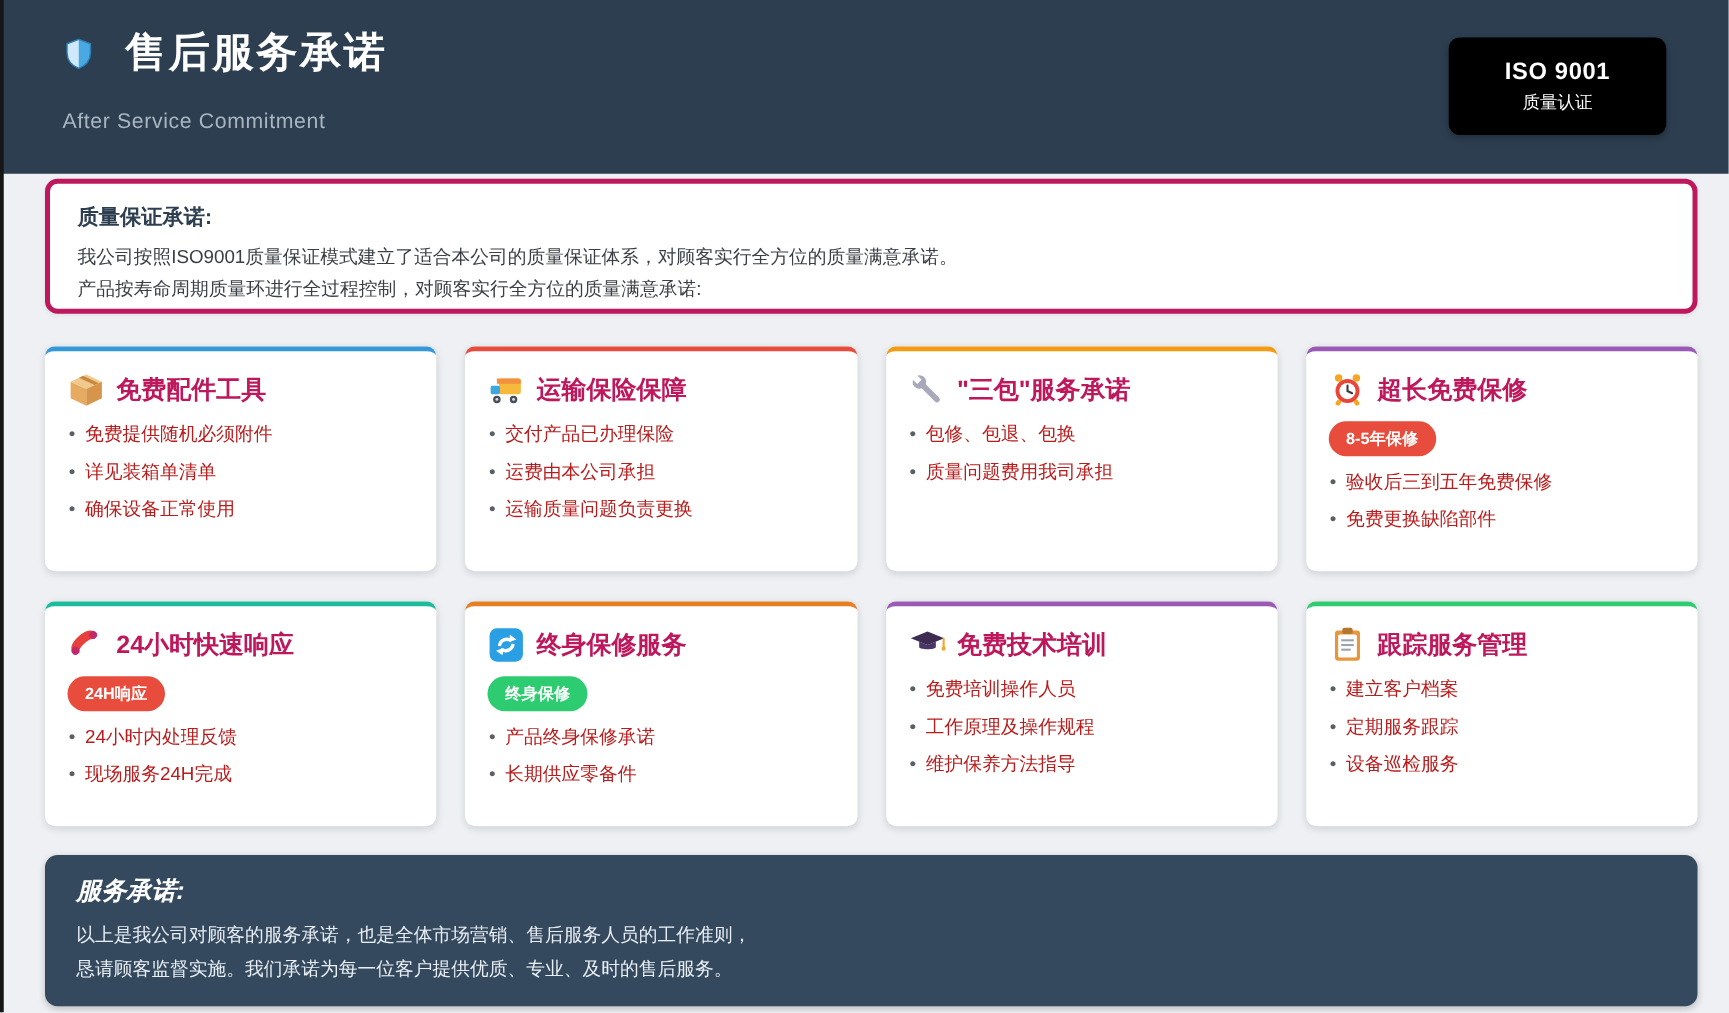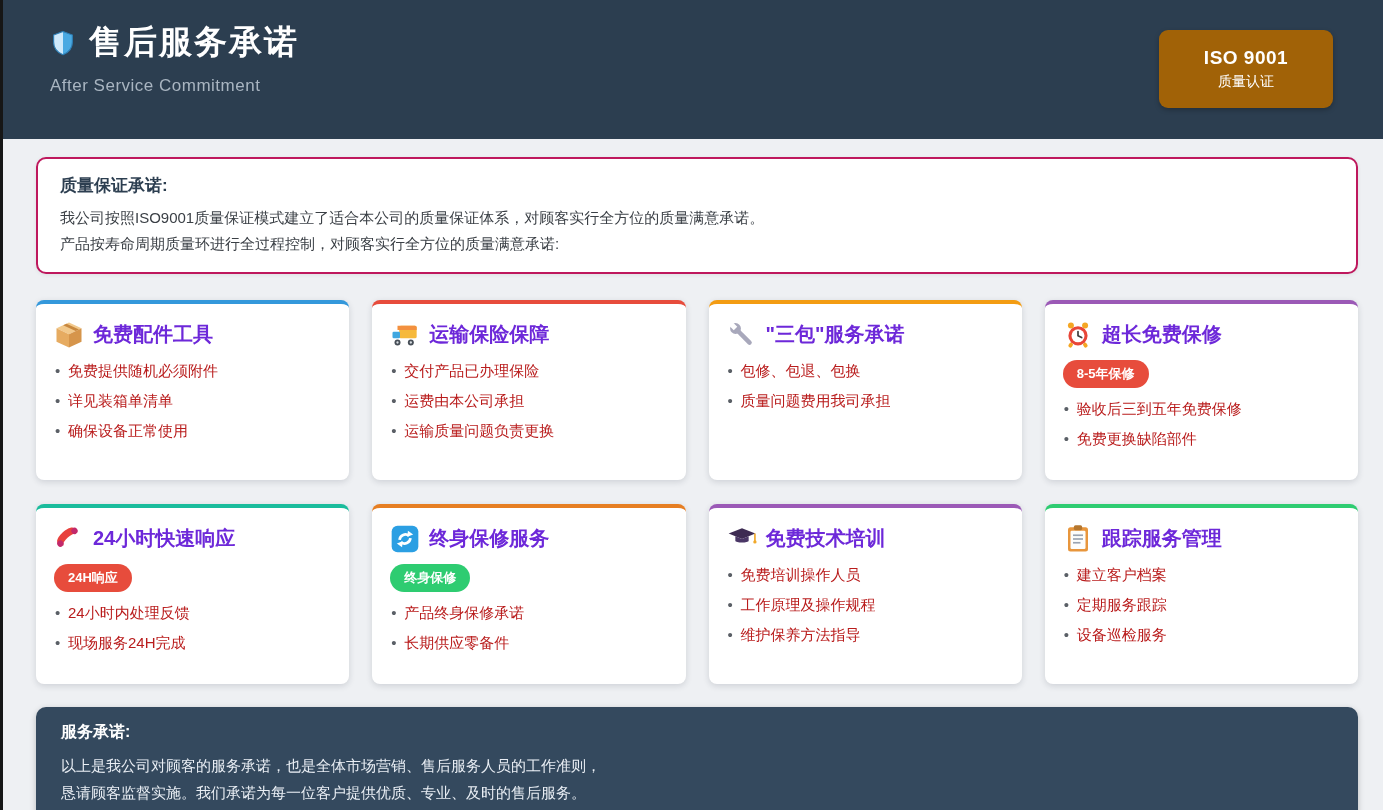--- a/index.html
+++ b/index.html
@@ -5,89 +5,89 @@
   html,body{margin:0;padding:0;}
   body{
     width:1383px;height:810px;position:relative;overflow:hidden;
     background:#eef0f3;
     font-family:"Liberation Sans","DejaVu Sans",sans-serif;
   }
   .edge-strip{position:absolute;left:0;top:0;width:3px;height:810px;background:#161616;z-index:50;}
 
   
   .hdr{height:139px;background:#2c3e50;box-sizing:border-box;padding:0 50px;position:relative;}
-  .hdr-row{display:flex;align-items:center;gap:13px;padding-top:20px;}
+  .hdr-row{display:flex;align-items:center;gap:24px;padding-top:20px;}
   .hdr-row svg{width:26px;height:32px;flex:none;}
   .page-title{font-size:33px;font-weight:bold;color:#ffffff;letter-spacing:2px;margin:0;}
-  .page-subtitle{color:#a9b5c1;font-size:17px;margin-top:11px;letter-spacing:.5px;}
+  .page-subtitle{color:#a9b5c1;font-size:17px;margin-top:22px;letter-spacing:.5px;}
   .iso-badge{
     position:absolute;right:50px;top:30px;width:174px;height:78px;border-radius:9px;
     display:flex;flex-direction:column;align-items:center;justify-content:center;gap:4px;
     color:#fff;box-shadow:0 2px 5px rgba(0,0,0,.25);
   }
   .iso-l1{font-size:19px;font-weight:bold;letter-spacing:.5px;}
   .iso-l2{font-size:14px;}
 
   
   .container{margin:0 25px 0 36px;}
 
   
   .quality{
-    margin-top:18px;background:#fff;border:2px solid #be185d;border-radius:10px;
-    padding:12px 22px 14px;box-shadow:0 1px 4px rgba(0,0,0,.07);box-sizing:border-box;
+    margin-top:4px;background:#fff;border:4px solid #be185d;border-radius:10px;
+    padding:12px 22px 1px;box-shadow:0 1px 4px rgba(0,0,0,.07);box-sizing:border-box;
   }
   .quality-title{font-size:17px;font-weight:bold;color:#2c3e50;margin:3px 0 8px;}
   .quality-line{font-size:15px;color:#3a3f45;line-height:1.75;}
 
   
   .grid{margin-top:26px;display:grid;grid-template-columns:repeat(4,1fr);gap:24px 23px;}
   .card{
     background:#fff;border-radius:8px;border-top:4px solid #ccc;
     box-shadow:0 2px 6px rgba(25,35,55,.15);
     min-height:180px;box-sizing:border-box;padding:11px 18px 14px;
   }
   .card-head{display:flex;align-items:center;gap:9px;margin:5px 0 9px;}
   .card-head svg{width:30px;height:30px;flex:none;}
-  .card-title{font-size:20px;font-weight:bold;color:#6d28d9;white-space:nowrap;}
+  .card-title{font-size:20px;font-weight:bold;color:#be185d;white-space:nowrap;}
   .pill{
     display:inline-block;color:#fff;font-size:13px;font-weight:bold;
     border-radius:14px;padding:5px 14px;margin:1px 0 7px;
   }
   ul.bullets{list-style:none;margin:2px 0 0;padding:0;}
   ul.bullets li{
     font-size:15px;color:#b91c1c;line-height:1.55;margin-bottom:7px;
     padding-left:14px;position:relative;
   }
   ul.bullets li::before{content:"•";position:absolute;left:1px;top:0;color:#5a5f66;}
 
   
   .footer-box{
     margin-top:23px;background:#34495e;border-radius:10px;color:#fff;
     padding:12px 25px 16px;box-shadow:0 2px 6px rgba(0,0,0,.22);box-sizing:border-box;
   }
-  .footer-title{font-size:16px;font-weight:bold;margin:3px 0 9px;}
+  .footer-title{font-size:20px;font-weight:bold;margin:3px 0 9px;font-style:italic;}
   .footer-line{font-size:15px;line-height:1.8;color:#e9eef4;}
 </style>
 </head>
 <body>
 
 <div class="edge-strip"></div>
 
 <div class="hdr">
   <div class="hdr-row">
     <svg viewBox="0 0 36 36">
       <path d="M18 2 L31 7 v9.5 c0 8.5 -5.5 14.7 -13 17.7 C10.5 31.2 5 25 5 16.5 V7 z" fill="#4aa9e2"></path>
       <path d="M18 2 L5 7 v9.5 C5 25 10.5 31.2 18 34.2 z" fill="#cfe9fb"></path>
       <path d="M18 2 L31 7 v9.5 c0 8.5 -5.5 14.7 -13 17.7 C10.5 31.2 5 25 5 16.5 V7 z" fill="none" stroke="#2e7db3" stroke-width="1.6"></path>
     </svg>
     <div class="page-title">售后服务承诺</div>
   </div>
   <div class="page-subtitle">After Service Commitment</div>
 
-  <div class="iso-badge" style="background-color: #a16207;">
+  <div class="iso-badge" style="background-color: #000000;">
     <div class="iso-l1">ISO 9001</div>
     <div class="iso-l2">质量认证</div>
   </div>
 </div>
 
 <div class="container">
 
   <div class="quality">
     <div class="quality-title">质量保证承诺:</div>
     <div class="quality-line">我公司按照ISO9001质量保证模式建立了适合本公司的质量保证体系，对顾客实行全方位的质量满意承诺。</div>

